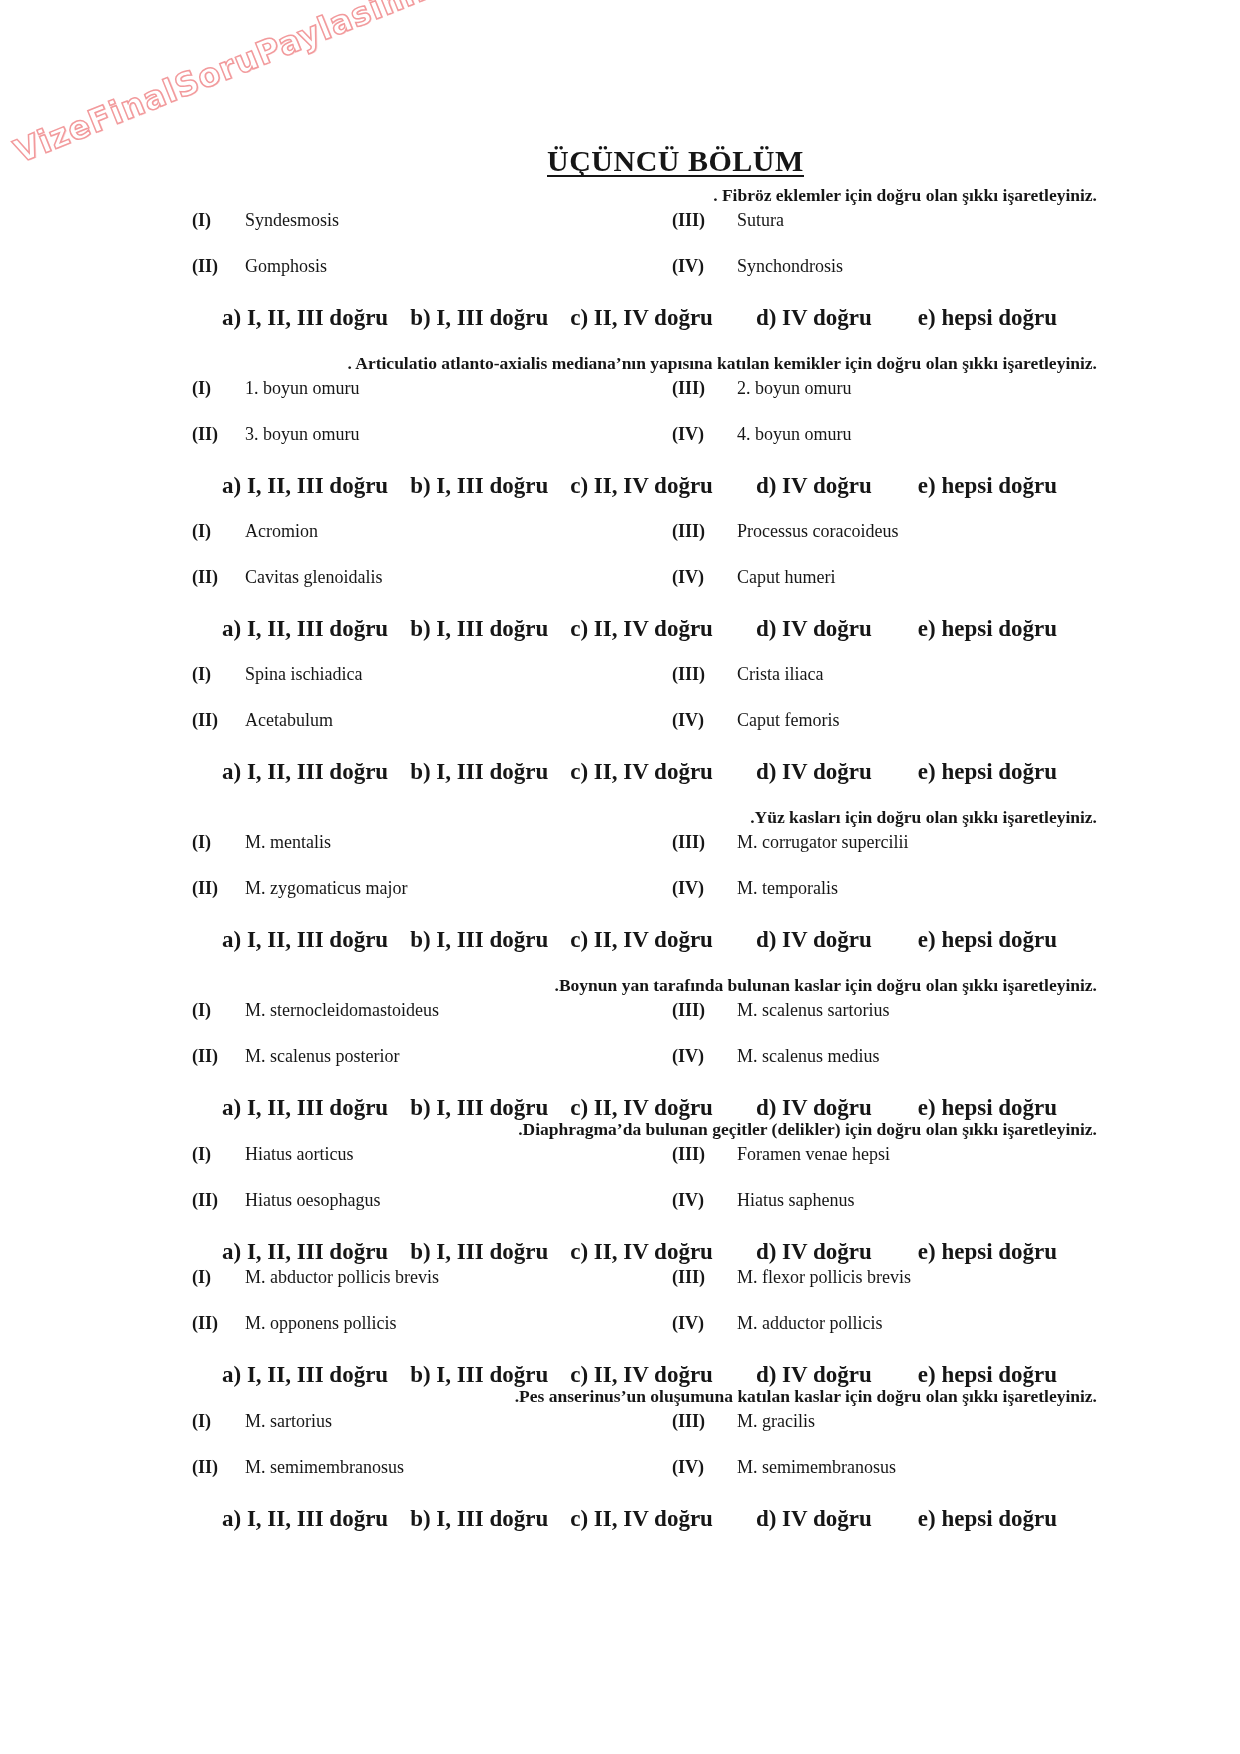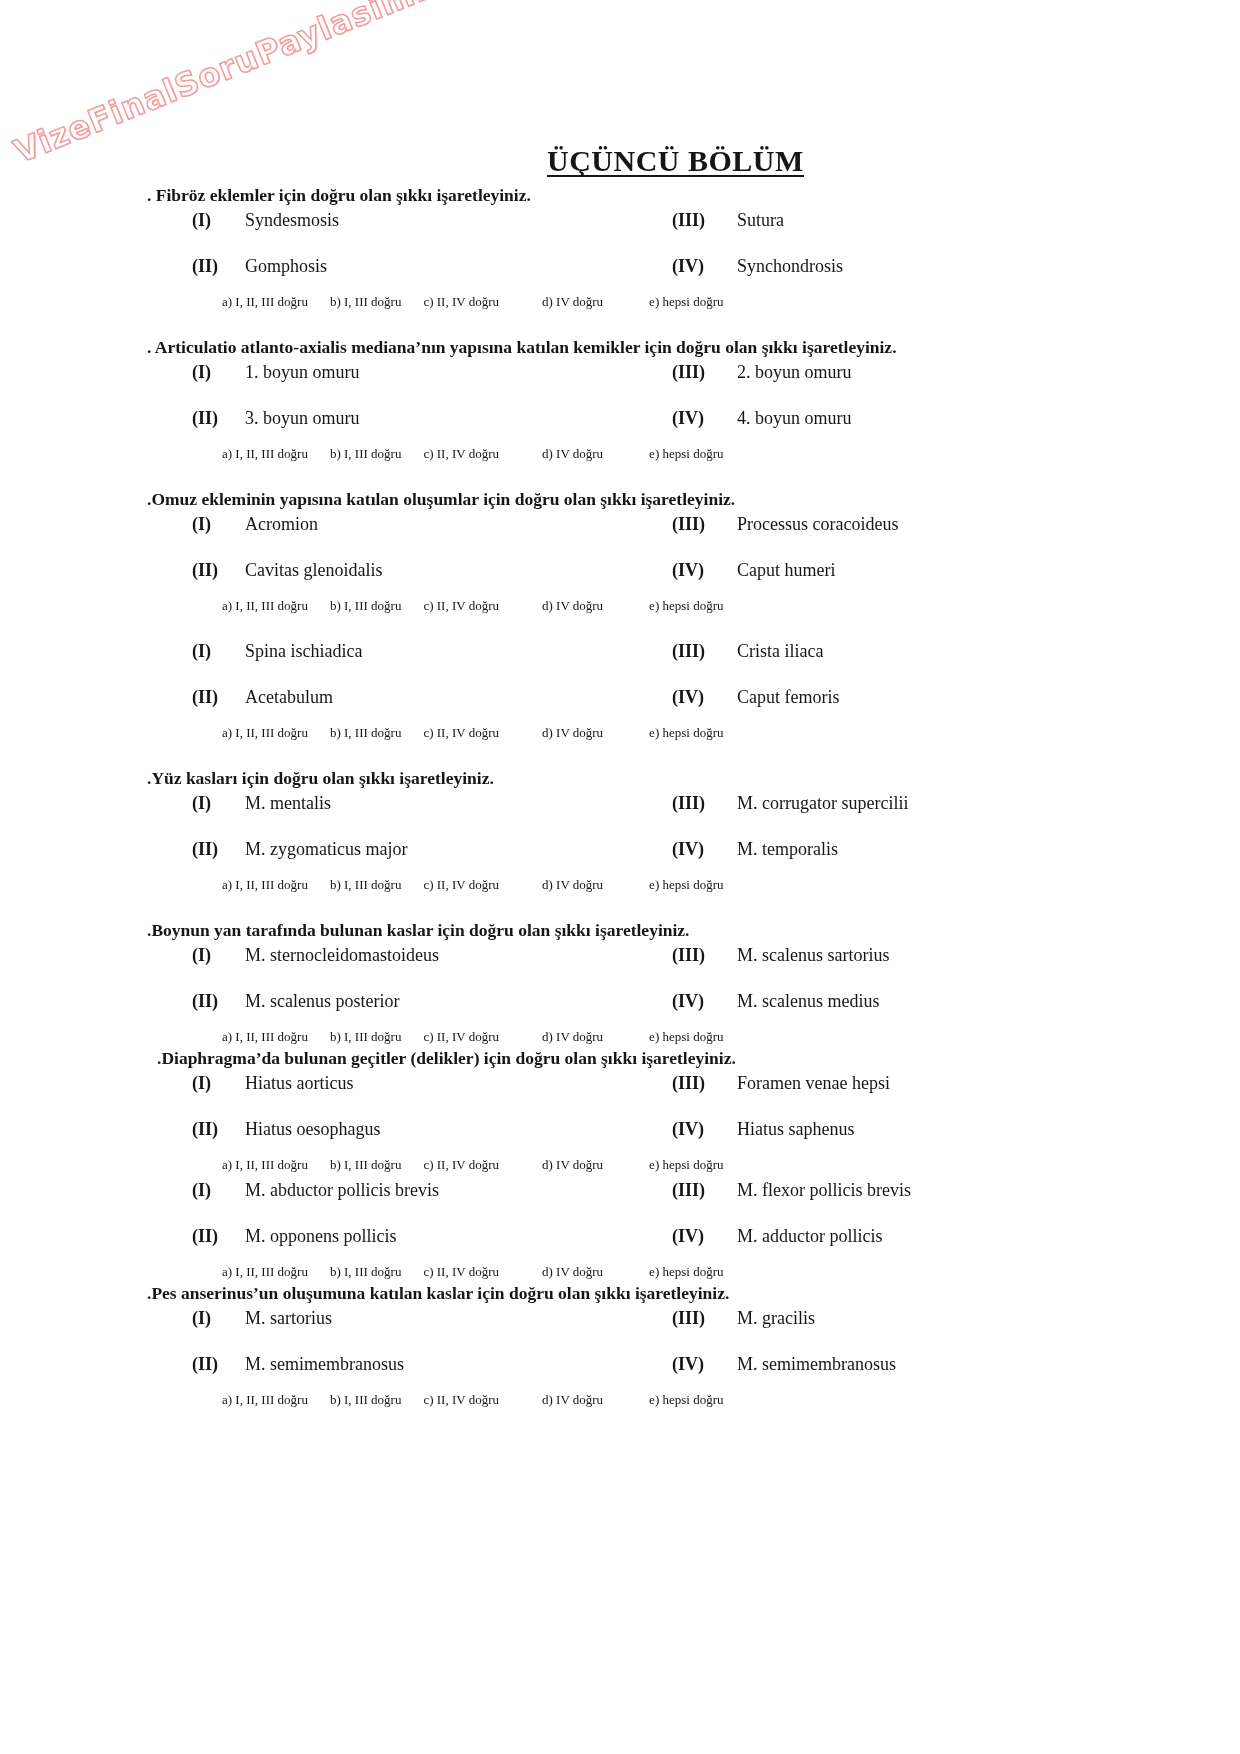--- a/index.html
+++ b/index.html
@@ -55,39 +55,41 @@
     padding-bottom: 1px;
   }
   .question { margin: 0 0 25px 0; }
   .question.tight-after { margin-bottom: 1px; }
   .q-header {
     margin: 0;
     font-size: 17.5px;
     line-height: 20px;
     font-weight: bold;
     white-space: nowrap;
+    text-align: right;
   }
   .q-header.indent { padding-left: 10px; }
   .opt-row {
     display: grid;
     grid-template-columns: 53px 427px 65px auto;
     padding-left: 45px;
     margin-top: 26px;
     font-size: 18px;
     line-height: 20px;
   }
   .opt-row.first { margin-top: 5px; }
   .roman { font-weight: bold; }
   .opt-text { white-space: nowrap; }
   .answers {
     padding-left: 75px;
-    margin-top: 16px;
-    font-size: 13px;
+    margin-top: 32px;
+    font-size: 23px;
     line-height: 20px;
     white-space: nowrap;
+    font-weight: bold;
   }
   .answer { display: inline-block; }
   .answer:nth-child(1) { margin-right: 22px; }
   .answer:nth-child(2) { margin-right: 22px; }
   .answer:nth-child(3) { margin-right: 43px; }
   .answer:nth-child(4) { margin-right: 46px; }
 </style>
 </head>
 <body>
 
@@ -122,21 +124,20 @@
           </div>
           <div class="opt-row">
             <span class="roman">(II)</span>
             <span class="opt-text">3. boyun omuru</span>
             <span class="roman">(IV)</span>
             <span class="opt-text">4. boyun omuru</span>
           </div>
           <div class="answers"><span class="answer">a) I, II, III doğru</span><span class="answer">b) I, III doğru</span><span class="answer">c) II, IV doğru</span><span class="answer">d) IV doğru</span><span class="answer">e) hepsi doğru</span></div>
         </section>
         <section class="question">
-          <p class="q-header">.Omuz ekleminin yapısına katılan oluşumlar için doğru olan şıkkı işaretleyiniz.</p>
           <div class="opt-row first">
             <span class="roman">(I)</span>
             <span class="opt-text">Acromion</span>
             <span class="roman">(III)</span>
             <span class="opt-text">Processus coracoideus</span>
           </div>
           <div class="opt-row">
             <span class="roman">(II)</span>
             <span class="opt-text">Cavitas glenoidalis</span>
             <span class="roman">(IV)</span>

